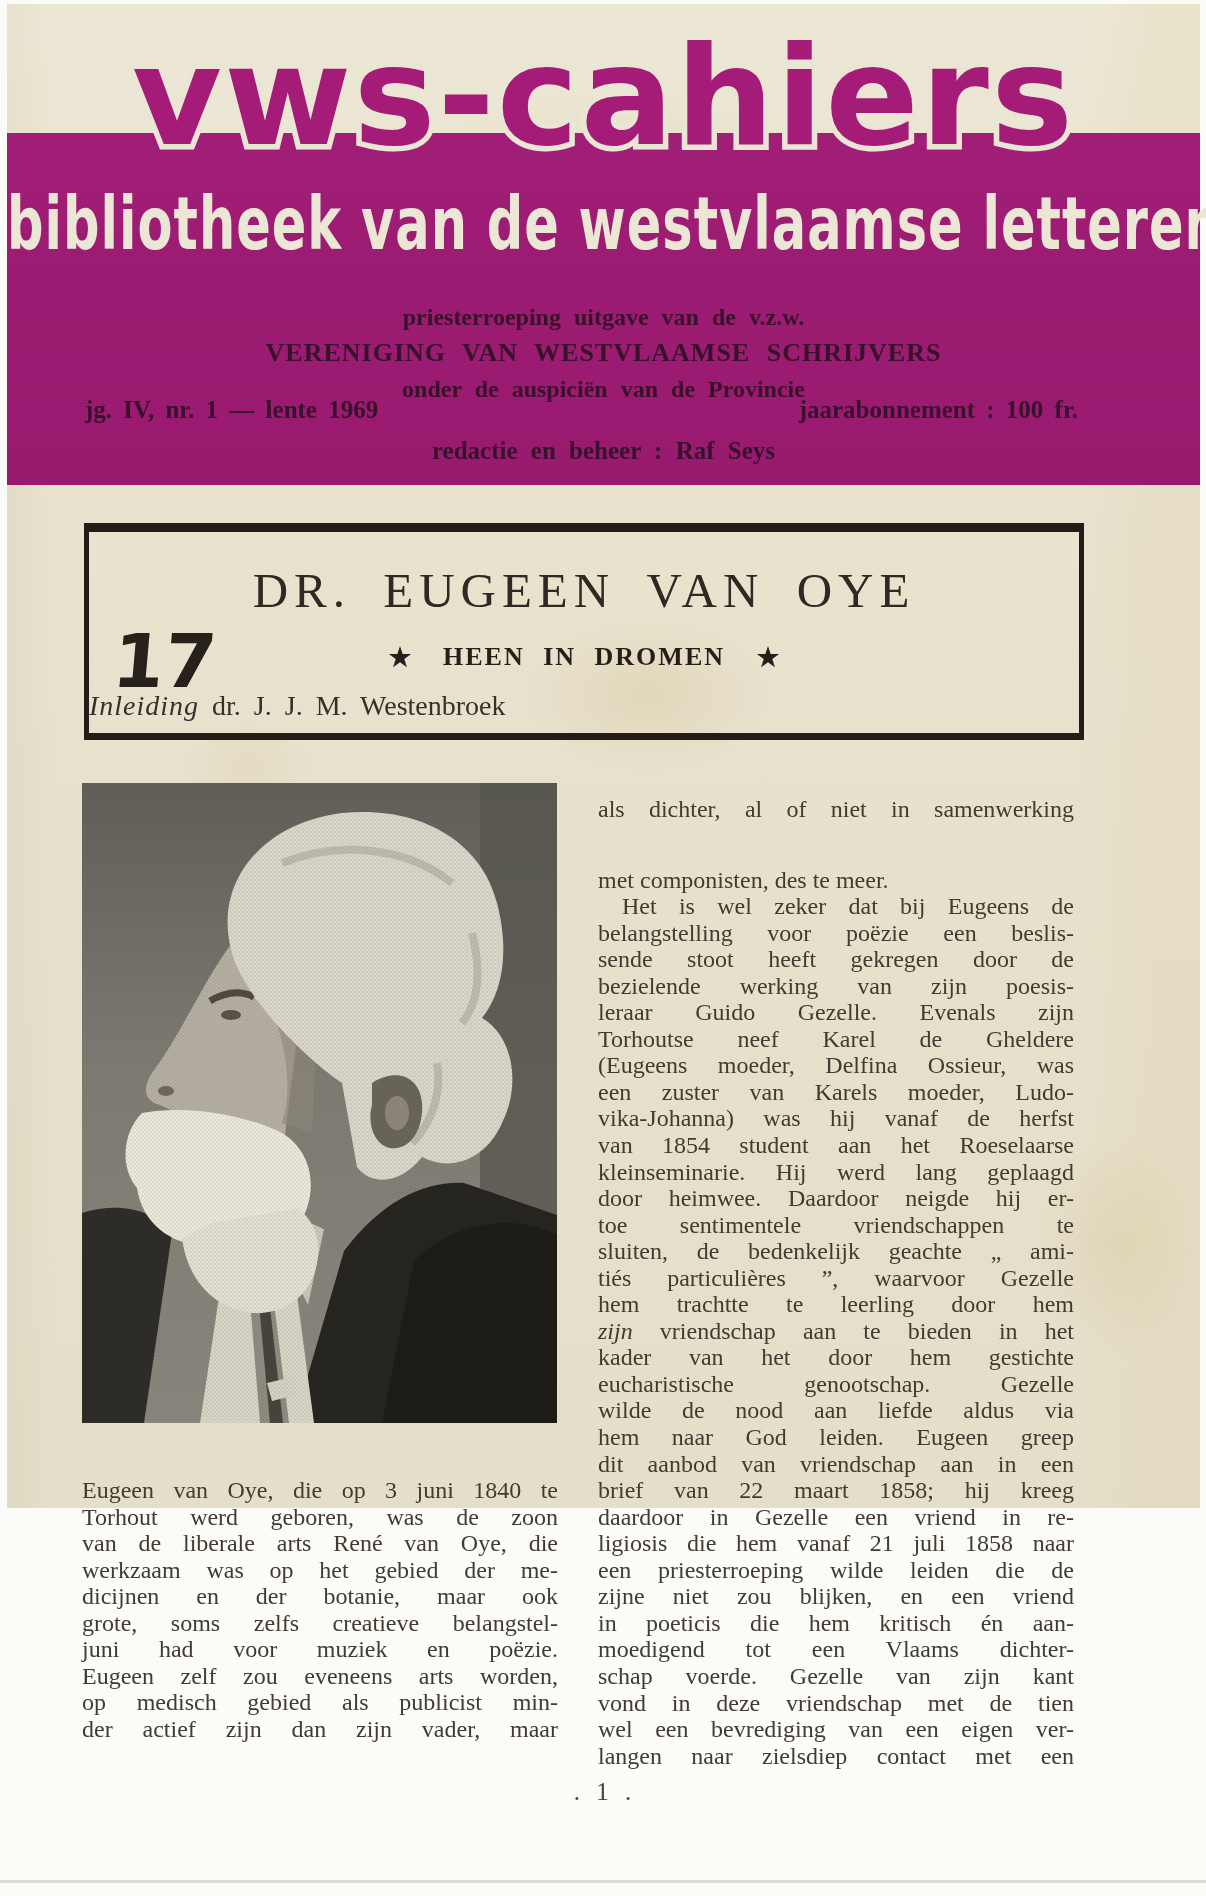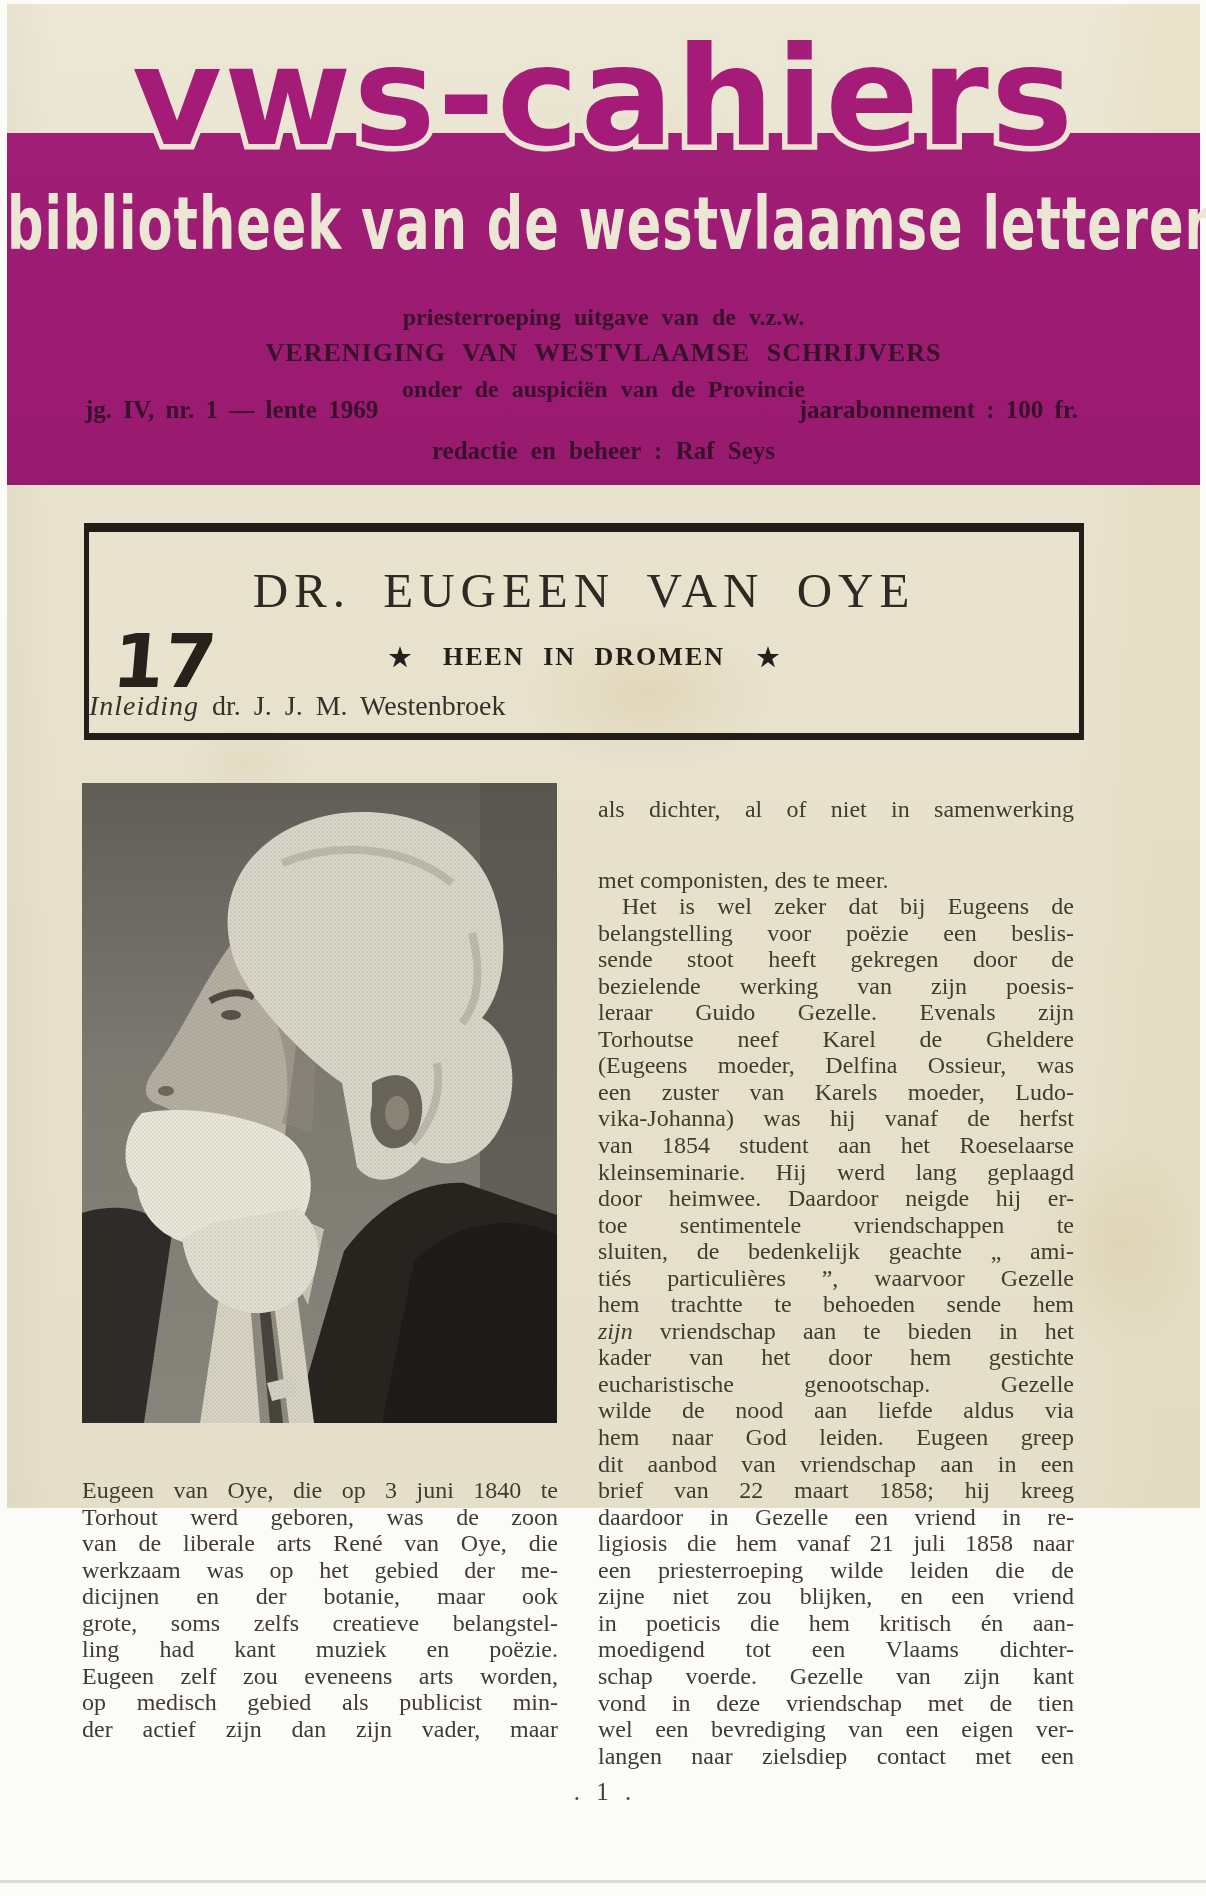--- a/index.html
+++ b/index.html
@@ -188,21 +188,21 @@
     </svg>
   </div>
 
   <div class="col col-left">
       <div class="tline">Eugeen van Oye, die op 3 juni 1840 te</div>
       <div class="tline">Torhout werd geboren, was de zoon</div>
       <div class="tline">van de liberale arts René van Oye, die</div>
       <div class="tline">werkzaam was op het gebied der me-</div>
       <div class="tline">dicijnen en der botanie, maar ook</div>
       <div class="tline">grote, soms zelfs creatieve belangstel-</div>
-      <div class="tline">ling had kant muziek en poëzie.</div>
+      <div class="tline">juni had voor muziek en poëzie.</div>
       <div class="tline">Eugeen zelf zou eveneens arts worden,</div>
       <div class="tline">op medisch gebied als publicist min-</div>
       <div class="tline">der actief zijn dan zijn vader, maar</div>
     </div>
 
   <div class="col col-right">
       <div class="tline">als dichter, al of niet in samenwerking</div>
       <div class="tline end">met componisten, des te meer.</div>
       <div class="tline indent">Het is wel zeker dat bij Eugeens de</div>
       <div class="tline">belangstelling voor poëzie een beslis-</div>
@@ -212,21 +212,21 @@
       <div class="tline">Torhoutse neef Karel de Gheldere</div>
       <div class="tline">(Eugeens moeder, Delfina Ossieur, was</div>
       <div class="tline">een zuster van Karels moeder, Ludo-</div>
       <div class="tline">vika-Johanna) was hij vanaf de herfst</div>
       <div class="tline">van 1854 student aan het Roeselaarse</div>
       <div class="tline">kleinseminarie. Hij werd lang geplaagd</div>
       <div class="tline">door heimwee. Daardoor neigde hij er-</div>
       <div class="tline">toe sentimentele vriendschappen te</div>
       <div class="tline">sluiten, de bedenkelijk geachte „ ami-</div>
       <div class="tline">tiés particulières ”, waarvoor Gezelle</div>
-      <div class="tline">hem trachtte te behoeden sende hem</div>
+      <div class="tline">hem trachtte te leerling door hem</div>
       <div class="tline"><i>zijn</i> vriendschap aan te bieden in het</div>
       <div class="tline">kader van het door hem gestichte</div>
       <div class="tline">eucharistische genootschap. Gezelle</div>
       <div class="tline">wilde de nood aan liefde aldus via</div>
       <div class="tline">hem naar God leiden. Eugeen greep</div>
       <div class="tline">dit aanbod van vriendschap aan in een</div>
       <div class="tline">brief van 22 maart 1858; hij kreeg</div>
       <div class="tline">daardoor in Gezelle een vriend in re-</div>
       <div class="tline">ligiosis die hem vanaf 21 juli 1858 naar</div>
       <div class="tline">een priesterroeping wilde leiden die de</div>

